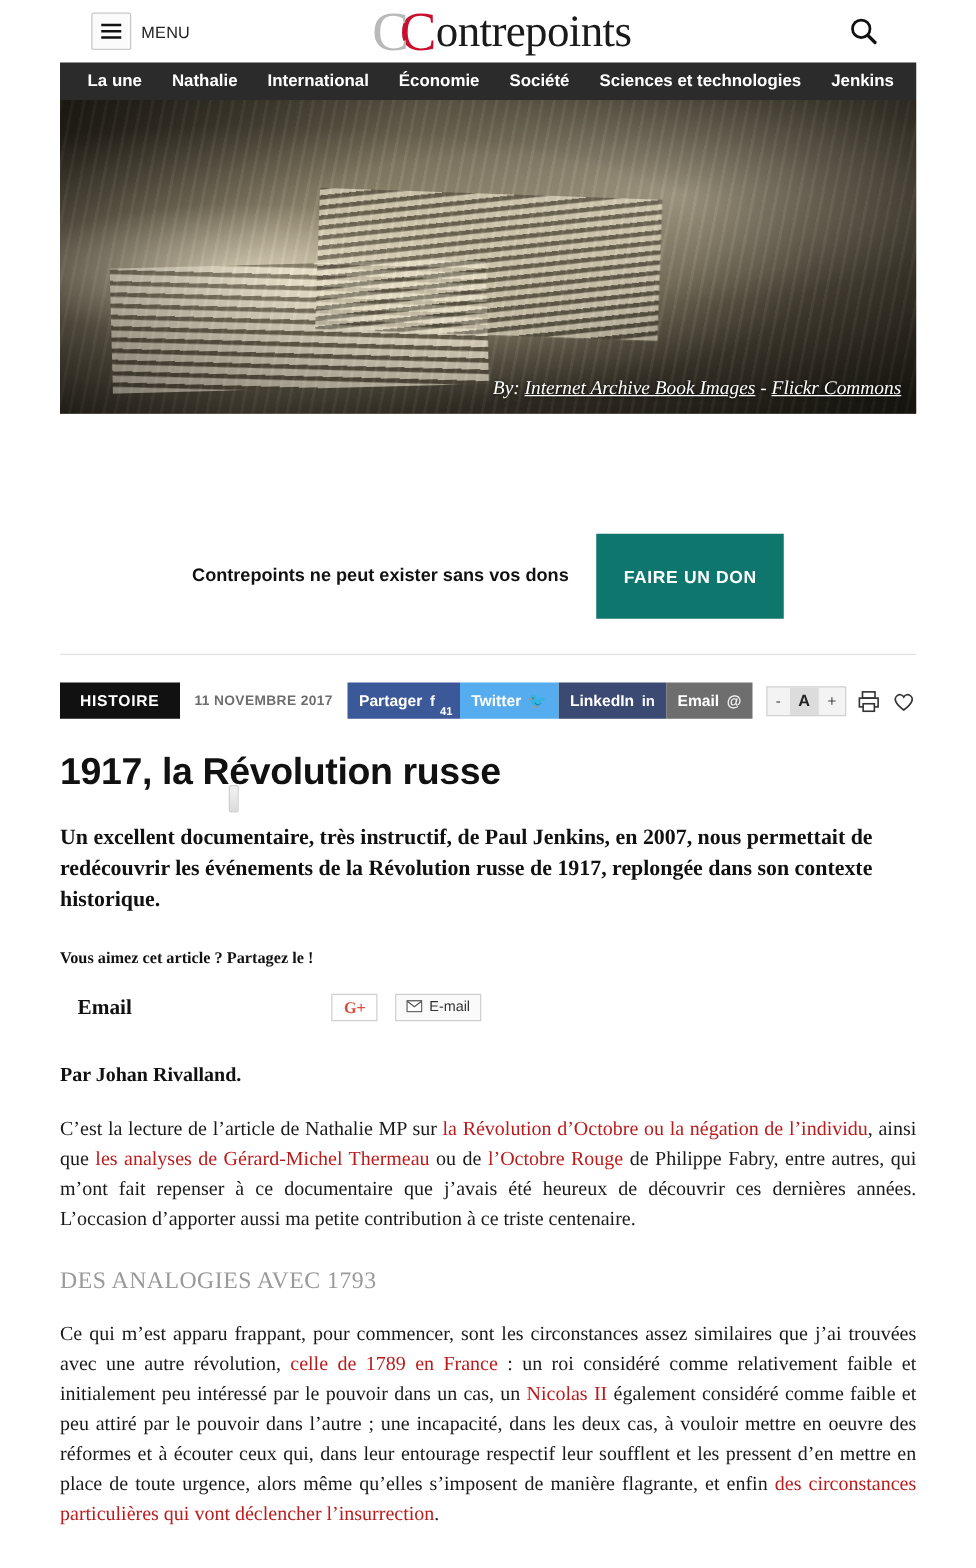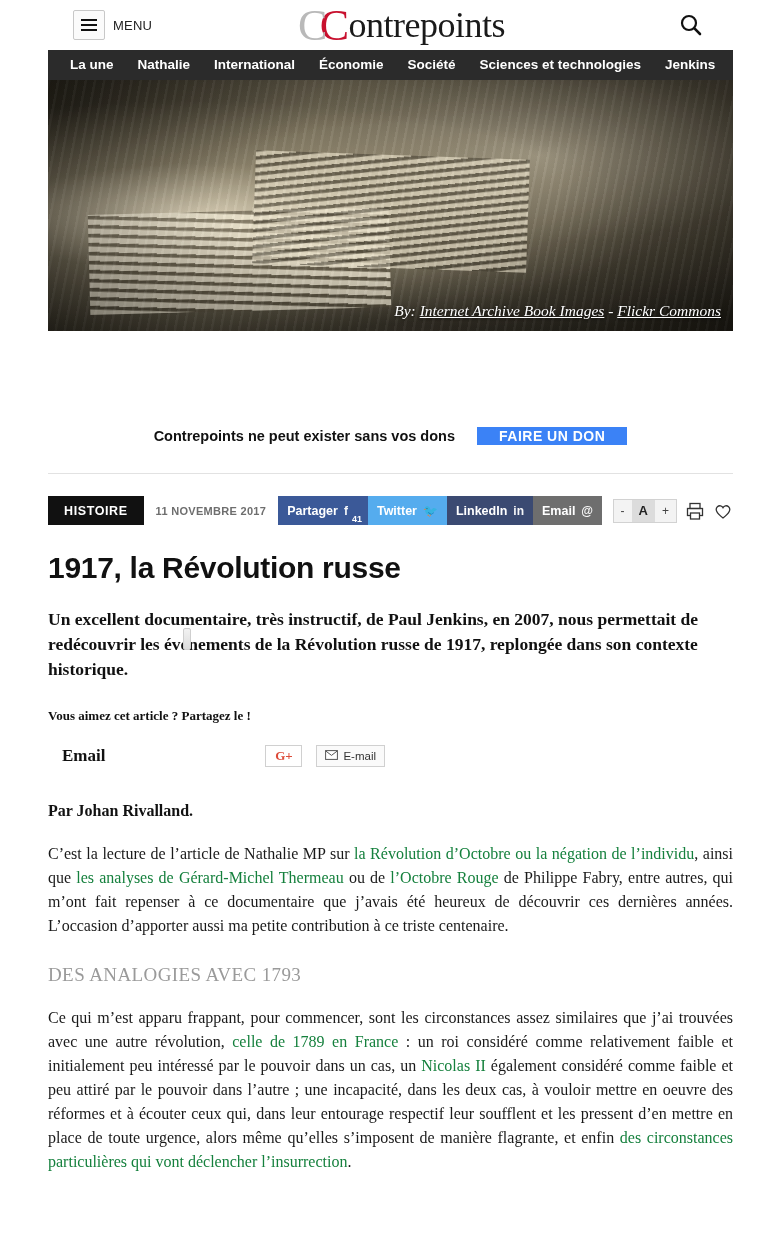--- a/index.html
+++ b/index.html
@@ -157,26 +157,26 @@
     margin: 0 48px;
     padding: 96px 0 28px 0;
     display: flex;
     align-items: center;
     justify-content: center;
     gap: 22px;
   }
   .donate-text { font-size: 14.5px; color: #111; }
   .donate-text b { font-weight: bold; }
   .donate-btn {
-    background: #3b82f6;
+    background: #0f766e;
     color: #fff;
     font-size: 14px;
     font-weight: bold;
     letter-spacing: .5px;
-    padding: 1px 22px;
+    padding: 26px 22px;
     border: none;
     cursor: pointer;
   }
   .rule { margin: 0 48px; border-top: 1px solid #e2e2e2; }
 
   
   .metabar {
     margin: 22px 48px 0 48px;
     display: flex;
     align-items: stretch;
@@ -313,21 +313,21 @@
     margin-bottom: 22px;
   }
   p.body {
     font-family: "Liberation Serif", serif;
     font-size: 16px;
     line-height: 24px;
     color: #1a1a1a;
     text-align: justify;
     margin: 0 0 22px 0;
   }
-  p.body a { color: #15803d; text-decoration: none; }
+  p.body a { color: #b91c1c; text-decoration: none; }
   h2.section {
     font-family: "Liberation Serif", serif;
     font-size: 19px;
     font-weight: normal;
     color: #9a9a9a;
     letter-spacing: .4px;
     margin: 26px 0 20px 0;
   }
   .caret {
     position: absolute;

